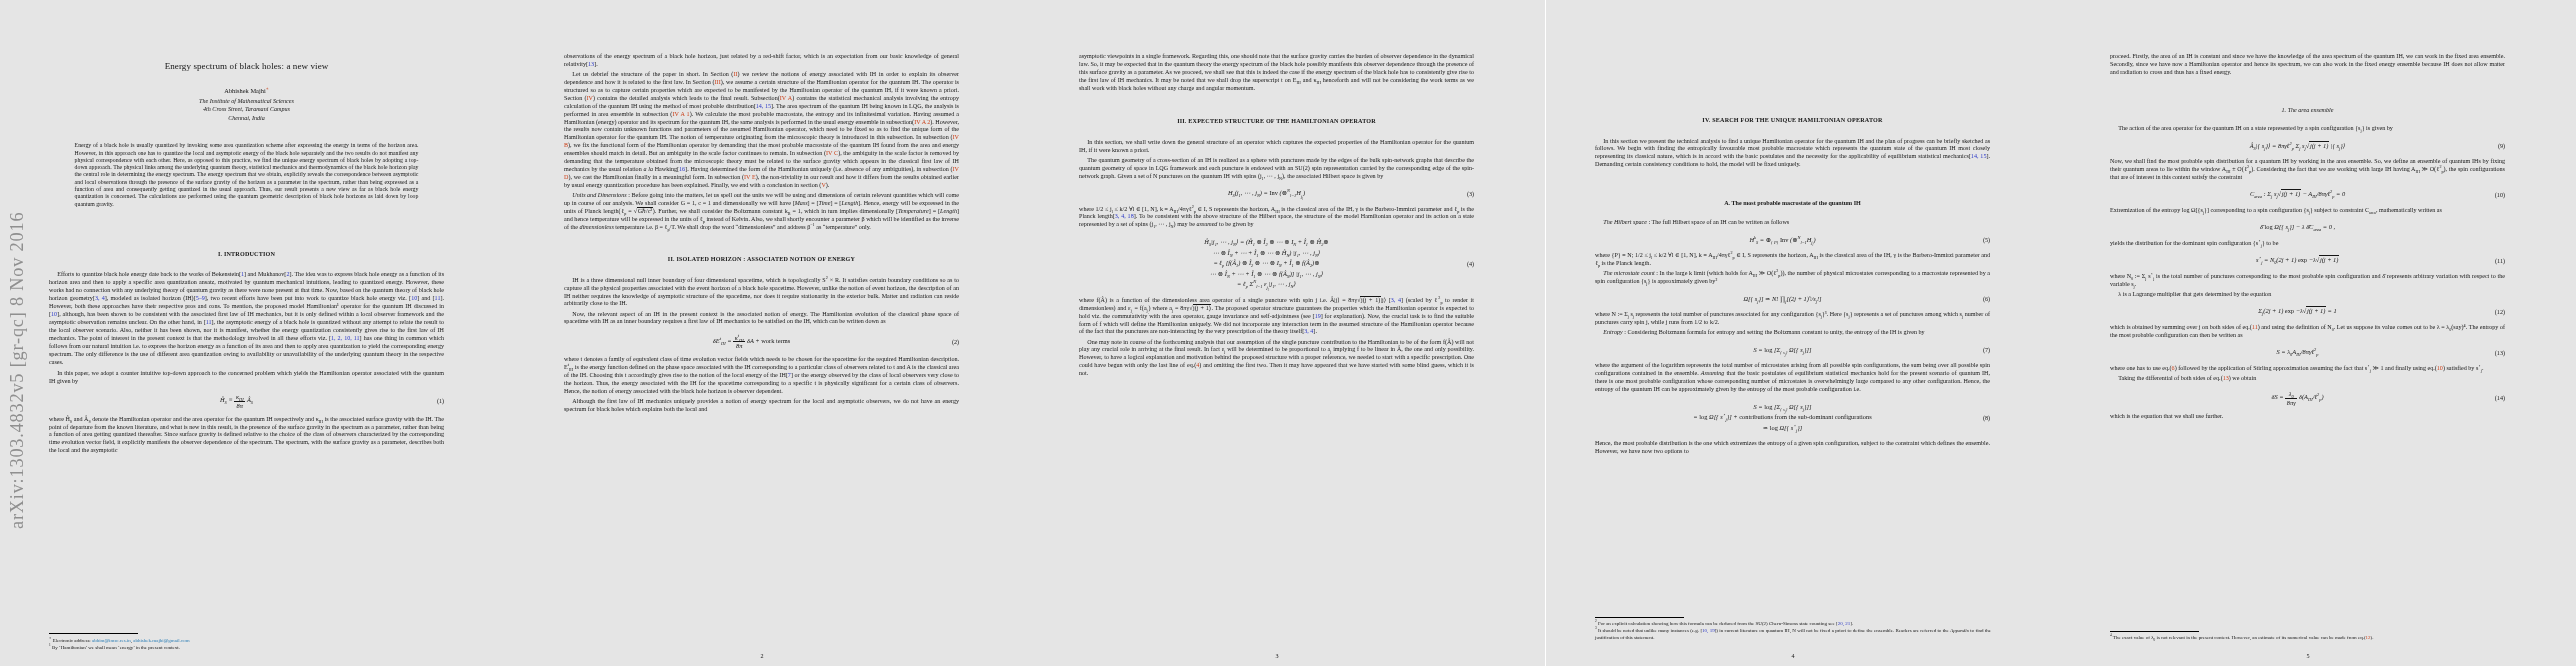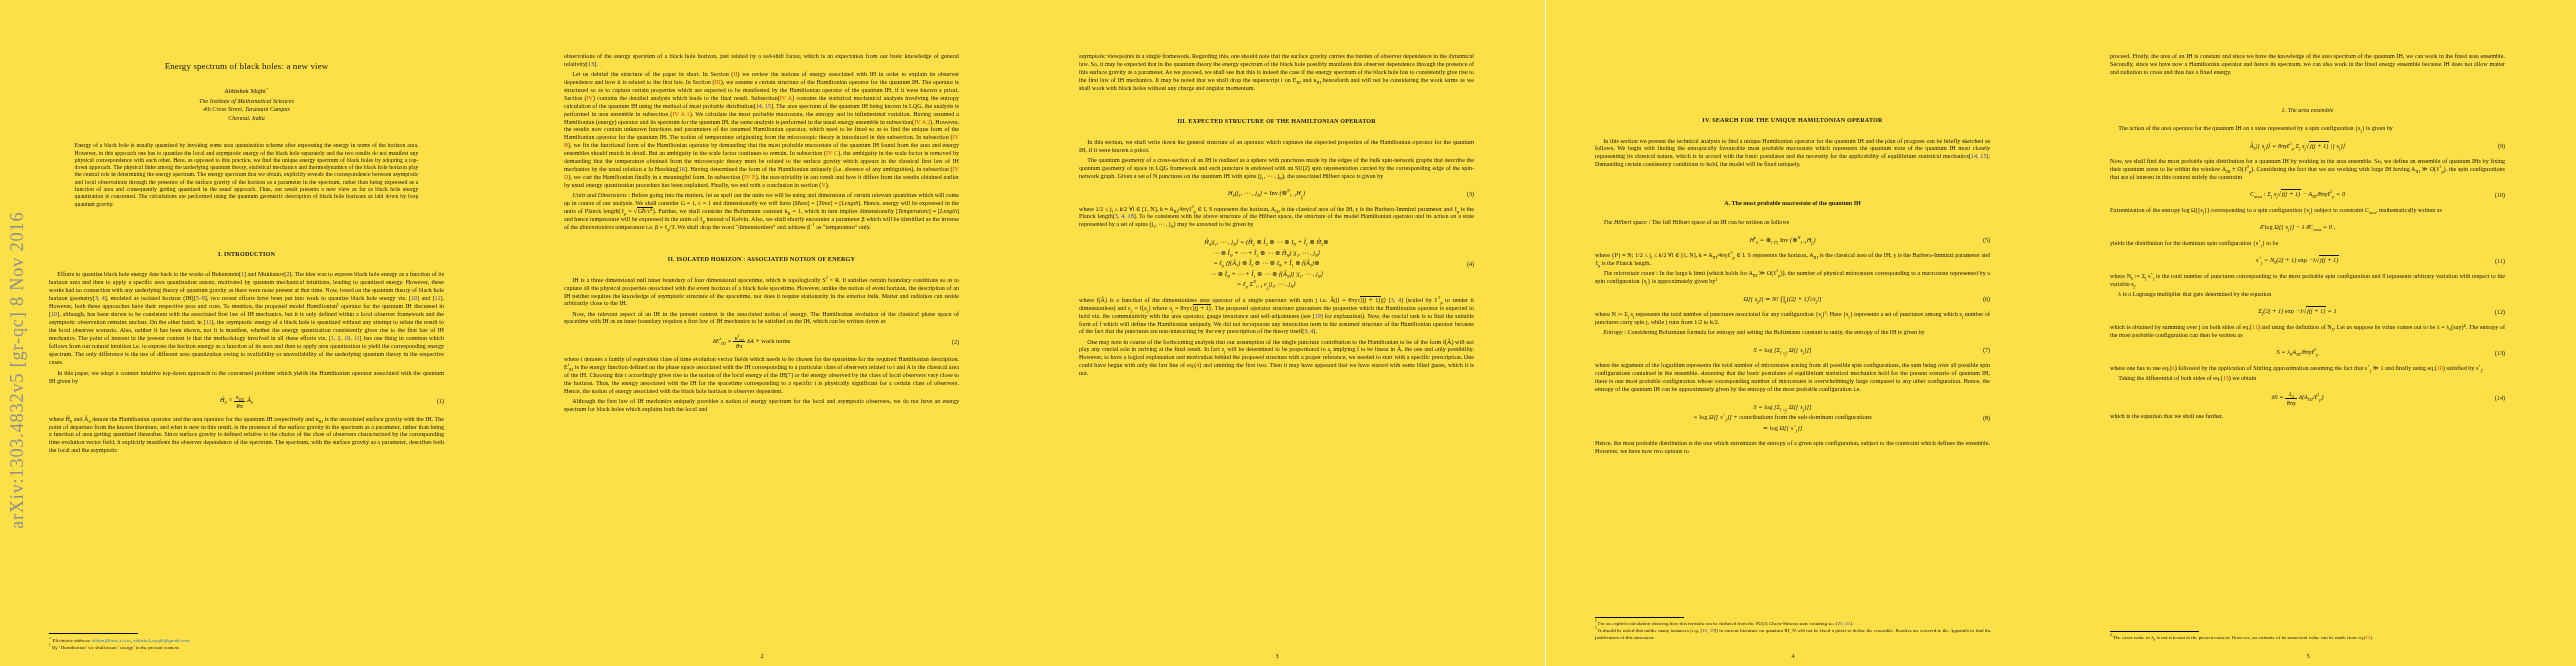--- a/index.html
+++ b/index.html
@@ -1,19 +1,19 @@
 <!DOCTYPE html>
 <html style="font-size:9px"><head>
 <meta charset="utf-8">
 <style>
   html,body{margin:0;padding:0;background:#ffffff;}
   body{width:2576px;height:667px;overflow:hidden;
        font-family:"Liberation Serif","DejaVu Serif",serif;color:#151515;}
   #paper{position:relative;width:2576px;height:667px;background:#fff;}
-  .page{position:absolute;top:0;width:515px;height:667px;background:#fde047;overflow:hidden;}
+  .page{position:absolute;top:0;width:515px;height:667px;background:#e5e5e5;overflow:hidden;}
   .col{padding:53px 71px 0 49px;}
   .title{text-align:center;font-size:9px;letter-spacing:0.1px;margin:7.8px 0 16.7px;}
   .author{text-align:center;font-size:6.4px;margin-bottom:2.2px;}
   .mark{color:#ca3e16;font-size:.7em;}
   .affil{text-align:center;font-style:italic;font-size:6.1px;line-height:1.4;}
   .abstract{font-size:5.8px;line-height:1.26;text-align:justify;margin:20px 25.6px 0 25.6px;}
   .heading{font-weight:bold;text-align:center;font-size:6.1px;margin:20px 0 14.5px;letter-spacing:0.2px;}
   .subhead{font-weight:bold;text-align:center;font-size:6.1px;margin:18px 0 13.3px;}
   .subhead-i{font-style:italic;text-align:center;font-size:6.1px;margin:18px 0 12.2px;}
   .para{font-size:6.1px;line-height:1.3;text-align:justify;margin:0;text-indent:8.3px;}

